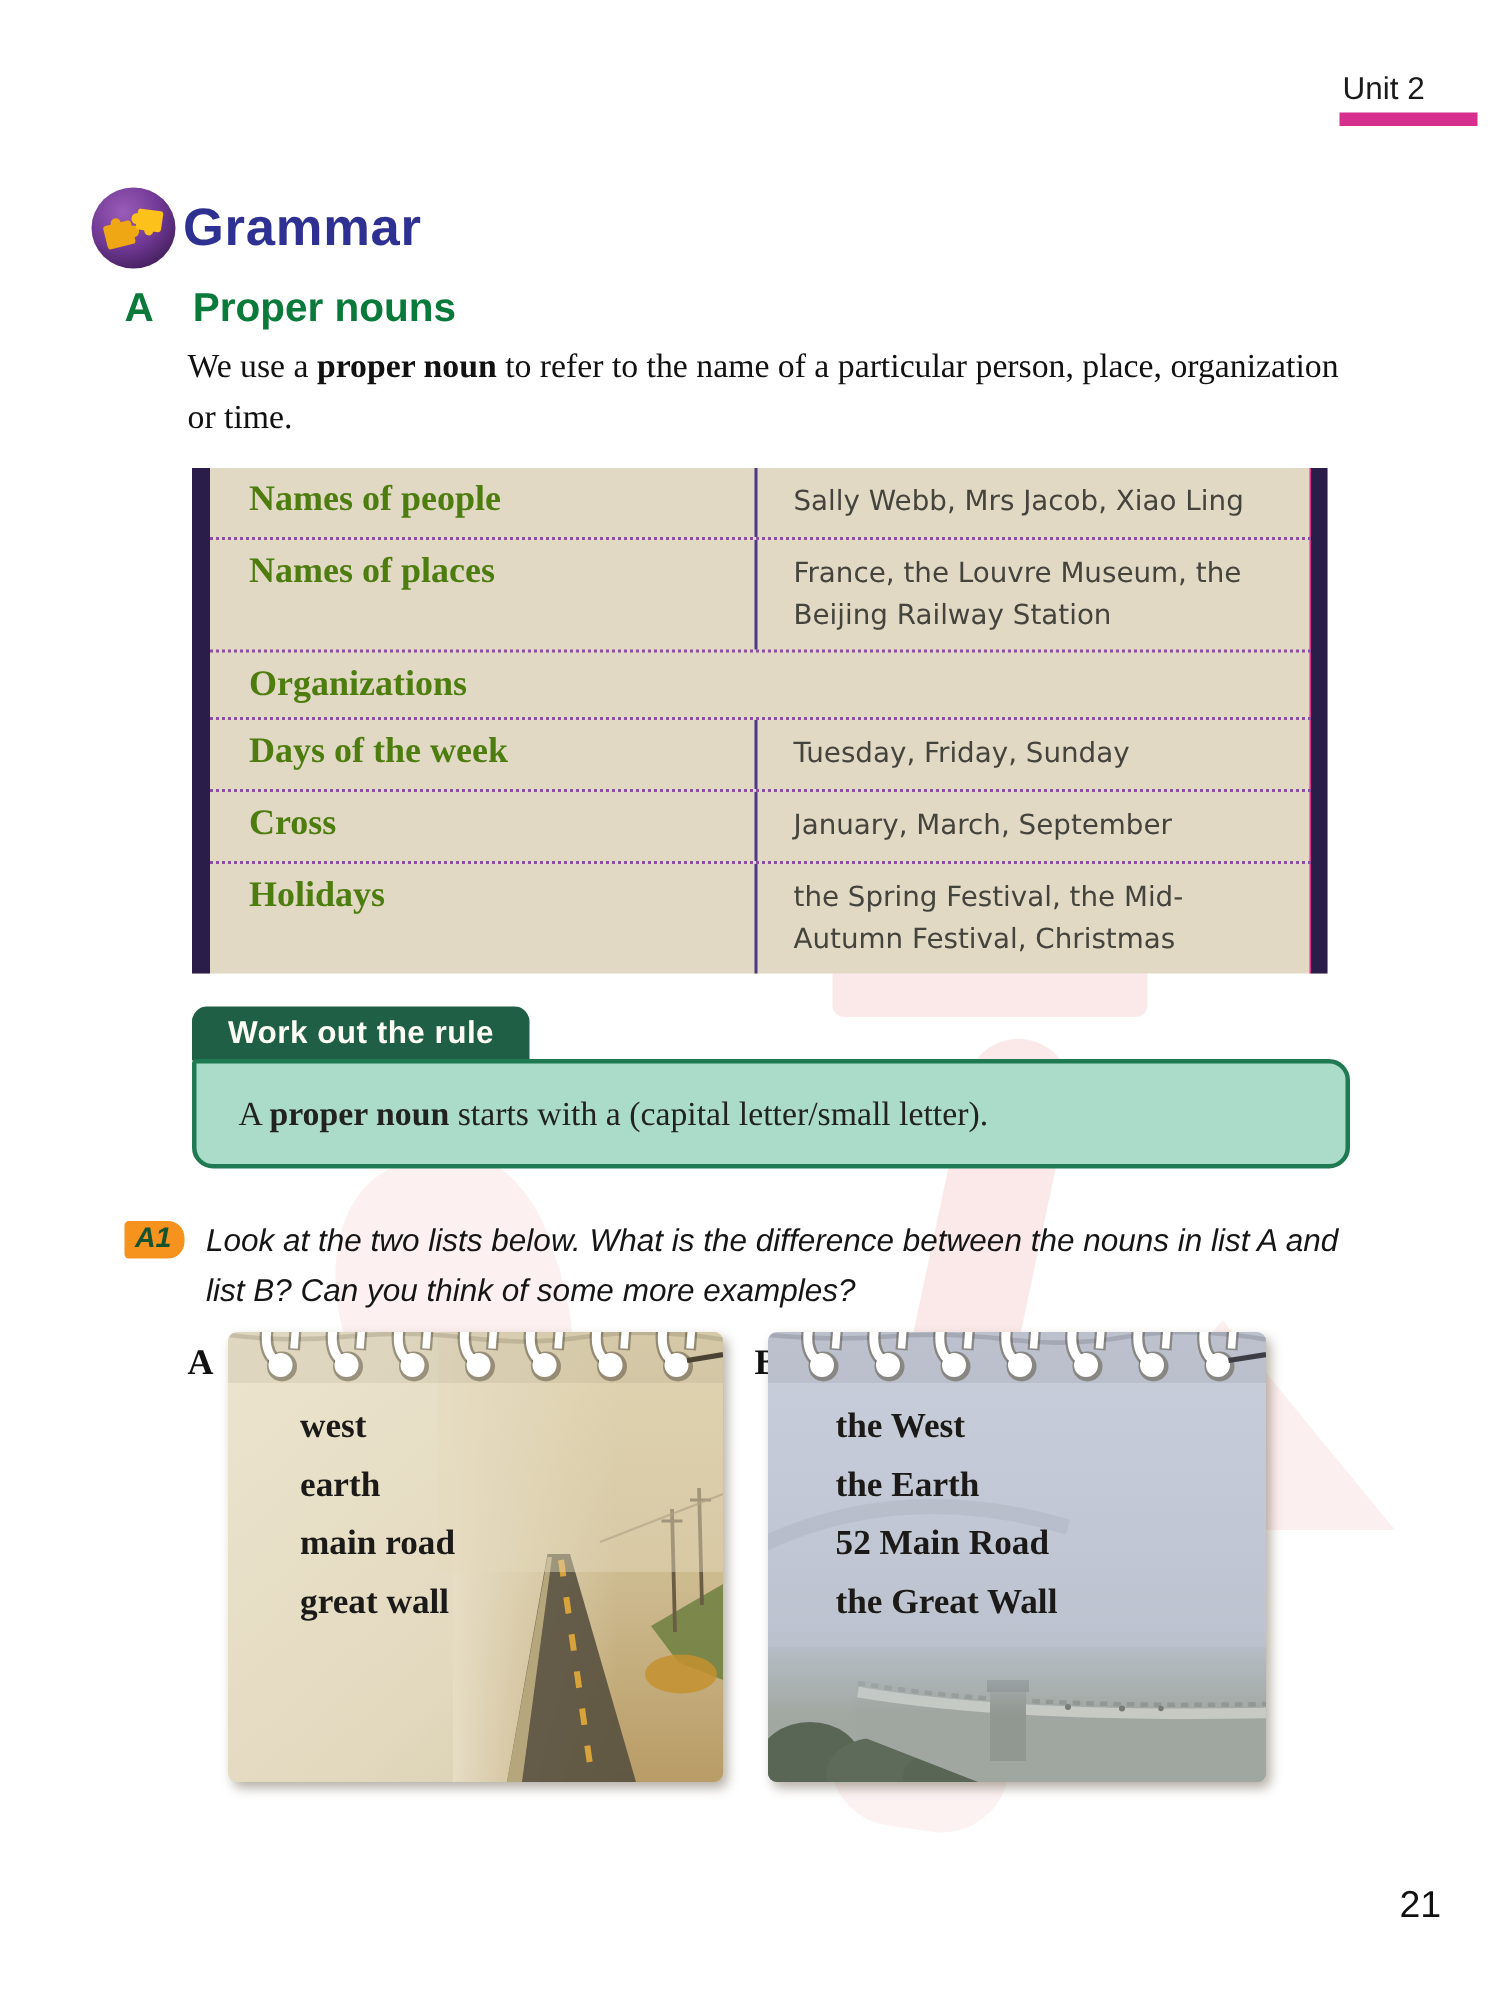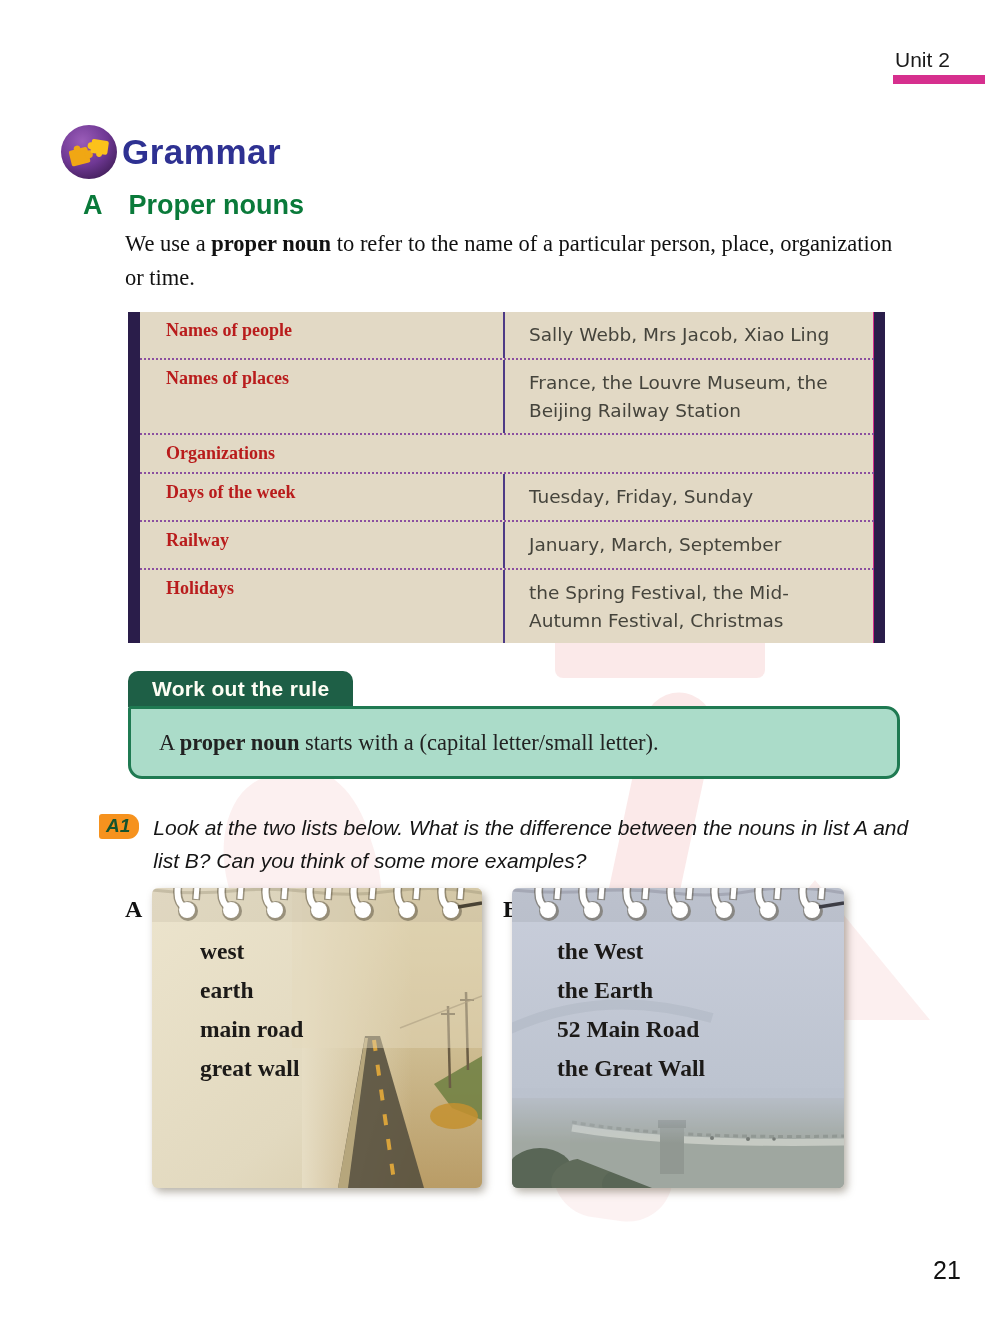--- a/index.html
+++ b/index.html
@@ -38,21 +38,21 @@
   .noun-table {
     position:absolute; left:128px; top:312px; width:757px;
     background:#e2d9c5;
     border-left:12px solid #2a1d4a; border-right:11px solid #2a1d4a;
     box-shadow:-1px 0 0 #d62f8e inset;
   }
   .t-row { display:flex; border-bottom:2px dotted #8b4fa0; }
   .t-row:last-child { border-bottom:none; }
   .t-label {
     width:363px; flex:none; padding:8px 10px 8px 26px;
-    font-weight:bold; font-size:18px; color:#b91c1c;
+    font-weight:bold; font-size:24px; color:#4d7c0f;
   }
   .t-value {
     flex:1; border-left:2px solid #4d3a86; padding:9px 14px 9px 24px;
     font-family:"DejaVu Sans", sans-serif; font-size:18.5px; line-height:1.5; color:#45443c;
   }
 
   
   .rule-tab {
     position:absolute; left:128px; top:671px; height:36px; padding:0 24px;
     background:#1e5f46; color:#fefef4; display:flex; align-items:center;
@@ -64,21 +64,21 @@
     background:#abdcc9; border:3px solid #1f7a52; border-radius:3px 14px 14px 14px;
     display:flex; align-items:center; padding-left:28px;
     font-size:22.5px; color:#222;
   }
 
   
   .a1-row { position:absolute; left:83px; top:812px; width:830px; display:flex; align-items:flex-start; }
   .a1-badge {
     flex:none; background:#f6921e; color:#14532d; font-family:"Liberation Sans", sans-serif;
     font-weight:bold; font-style:italic; font-size:19px; padding:1px 9px 2px 7px;
-    border-radius:3px 11px 11px 3px; margin-top:2px;margin-left:16px;
+    border-radius:3px 11px 11px 3px; margin-top:2px;
   }
   .a1-text {
     margin-left:14px; width:800px; font-family:"Liberation Sans", sans-serif;
     font-style:italic; font-size:21px; line-height:1.55; color:#151515;
   }
 
   
   .note-a-label { position:absolute; left:125px; top:896px; font-weight:bold; font-size:24px; color:#111; }
   .note-b-label { position:absolute; left:503px; top:896px; font-weight:bold; font-size:24px; color:#111; }
   .paper { position:absolute; top:888px; width:330px; height:300px; filter:drop-shadow(3px 4px 4px rgba(90,80,60,0.45)); }
@@ -163,21 +163,21 @@
         <div class="t-value">France, the Louvre Museum, the Beijing Railway Station</div>
       </div>
       <div class="t-row">
         <div class="t-label">Organizations</div>
       </div>
       <div class="t-row">
         <div class="t-label">Days of the week</div>
         <div class="t-value">Tuesday, Friday, Sunday</div>
       </div>
       <div class="t-row">
-        <div class="t-label">Railway</div>
+        <div class="t-label">Cross</div>
         <div class="t-value">January, March, September</div>
       </div>
       <div class="t-row">
         <div class="t-label">Holidays</div>
         <div class="t-value">the Spring Festival, the Mid-Autumn Festival, Christmas</div>
       </div>
     </div>
 
     <div class="rule-tab">Work out the rule</div>
     <div class="rule-box">

